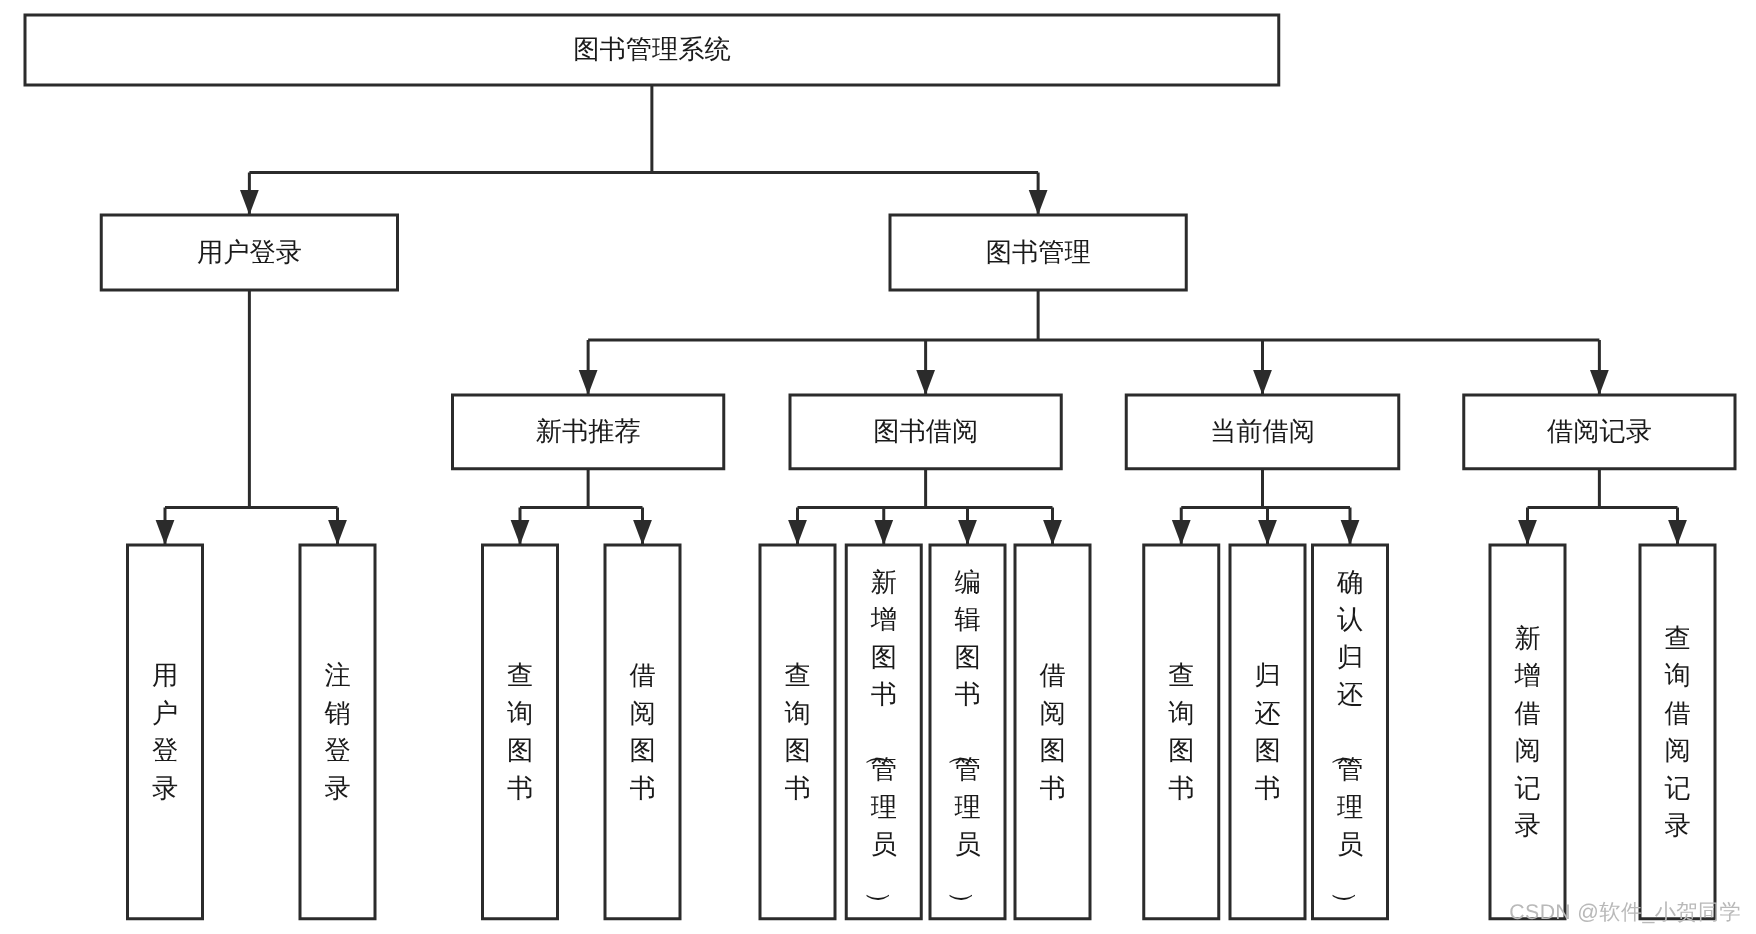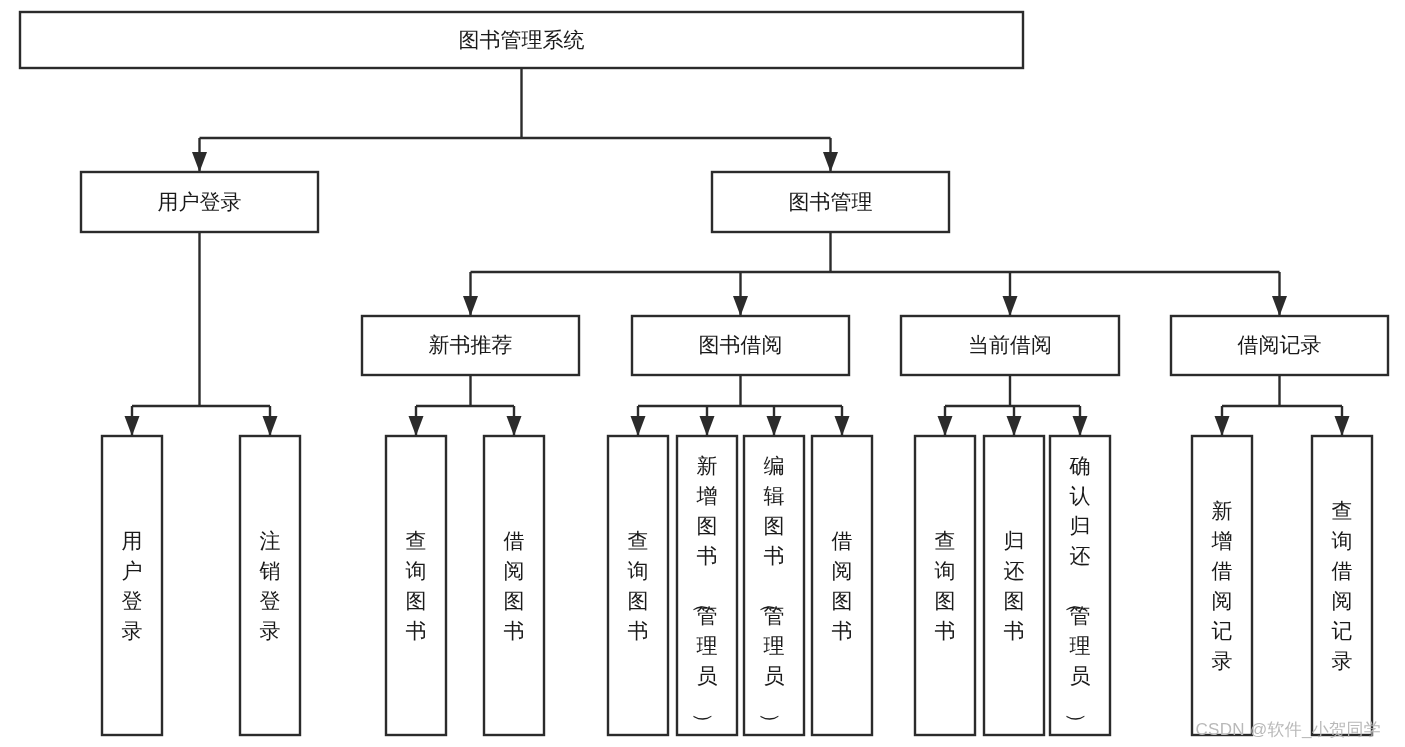--- a/index.html
+++ b/index.html
@@ -48,21 +48,21 @@
     dominant-baseline: middle;
   }
   .node-label-v {
     font-family: "Liberation Sans", "DejaVu Sans", sans-serif;
     font-size: 21px;
     fill: #1a1a1a;
     text-anchor: middle;
   }
   .watermark {
     position: absolute;
-    right: 24px;
+    right: 12px;
     bottom: 6px;
     font-family: "Liberation Sans", "DejaVu Sans", sans-serif;
     font-size: 17px;
     color: #b9b9b9;
     white-space: nowrap;
     letter-spacing: 0.3px;
     pointer-events: none;
   }
 </style>
 </head>

